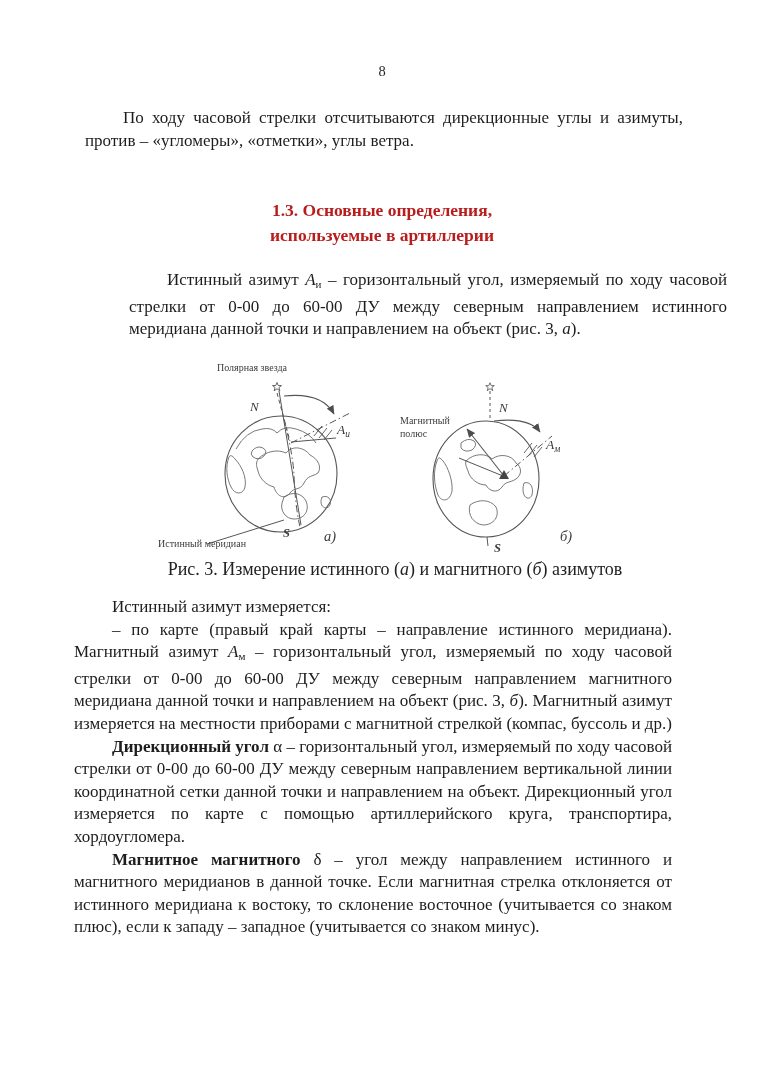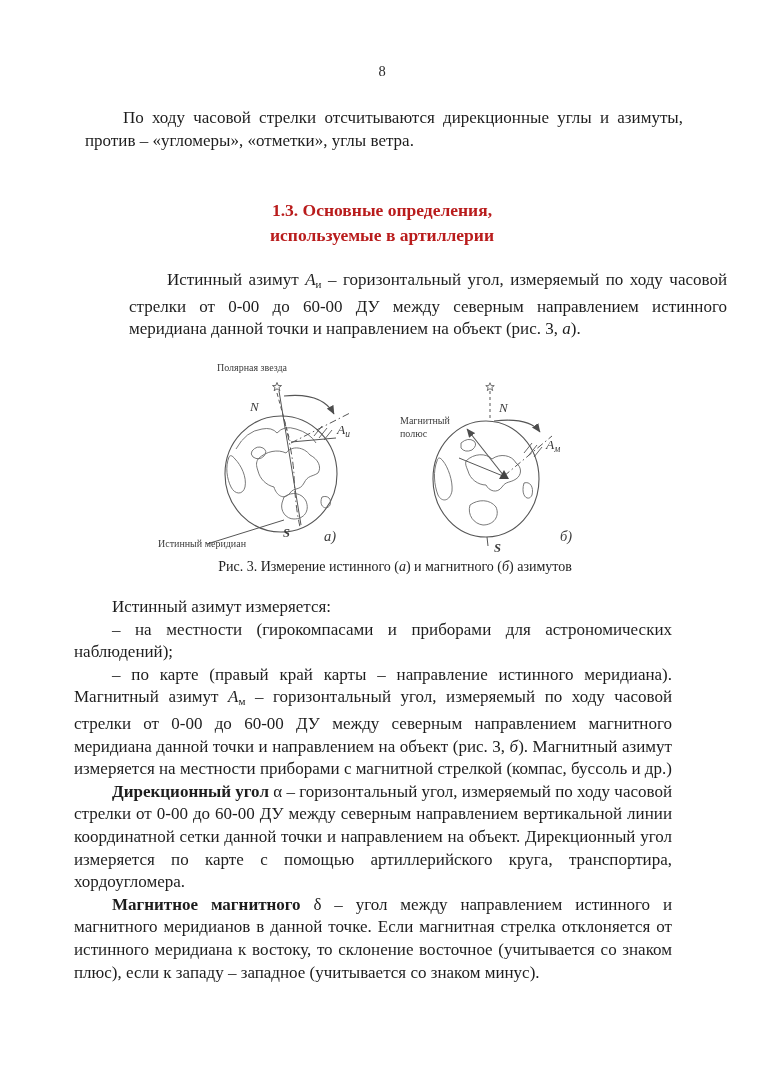--- a/index.html
+++ b/index.html
@@ -8,21 +8,21 @@
   .pagenum{position:absolute;top:63px;left:0;width:100%;text-align:center;
            font-size:14.5px;color:#2a2a2a;}
   .bp{margin:0;font-size:17px;line-height:22.6px;text-align:justify;}
   .ind{text-indent:38px;}
   .p1{position:absolute;top:107px;left:85px;width:598px;}
   .heading{position:absolute;top:198px;left:0;width:100%;text-align:center;
            font-weight:bold;font-size:17.5px;line-height:25px;color:#b91c1c;}
   .p2{position:absolute;top:269px;left:85px;width:598px;margin-left:44px;}
   .fig{position:absolute;top:355px;left:0;}
   .caption{position:absolute;top:559px;left:95px;width:600px;text-align:center;
-           font-size:14px;color:#222;}
+           font-size:18px;color:#222;}
   .bodyflow{position:absolute;top:596px;left:74px;width:598px;}
   .i{font-style:italic;}
   .b{font-weight:bold;}
   .sub{font-size:11px;vertical-align:-3px;}
   .figtext{font-family:"Liberation Serif",serif;fill:#3c3c3c;}
   .figline{stroke:#565656;fill:none;}
   .cont{stroke:#6a6a6a;fill:none;stroke-width:0.9;}
 </style>
 </head>
 <body>
@@ -108,19 +108,18 @@
       <text class="figtext" x="546" y="94" font-size="13.5" font-style="italic" fill="#333"><tspan>А</tspan><tspan dy="3" font-size="9.5">м</tspan></text>
       <text class="figtext" x="494" y="197" font-size="12.5" font-style="italic" font-weight="bold" fill="#333">S</text>
       <text class="figtext" x="560" y="186" font-size="14.5" font-style="italic" fill="#333">б)</text>
     </g>
   </svg>
 
   <div class="caption"><span>Рис. 3. Измерение истинного (</span><span class="i">а</span><span>) и магнитного (</span><span class="i">б</span><span>) азимутов</span></div>
 
   <div class="bodyflow">
     <p class="bp ind"><span>Истинный азимут измеряется:</span></p>
-    <p class="bp ind"><span>– на местности (гирокомпасами и приборами для астрономических наблюдений);</span></p>
     <p class="bp ind"><span>– по карте (правый край карты – направление истинного меридиана). Магнитный азимут </span><span class="i">А</span><span class="sub">м</span><span> – горизонтальный угол, измеряемый по ходу часовой стрелки от 0-00 до 60-00 ДУ между северным направлением магнитного меридиана данной точки и направлением на объект (рис. 3, </span><span class="i">б</span><span>). Магнитный азимут измеряется на местности приборами с магнитной стрелкой (компас, буссоль и др.)</span></p>
     <p class="bp ind"><span class="b">Дирекционный угол</span><span> α – горизонтальный угол, измеряемый по ходу часовой стрелки от 0-00 до 60-00 ДУ между северным направлением вертикальной линии координатной сетки данной точки и направлением на объект. Дирекционный угол измеряется по карте с помощью артиллерийского круга, транспортира, хордоугломера.</span></p>
     <p class="bp ind"><span class="b">Магнитное магнитного</span><span> δ – угол между направлением истинного и магнитного меридианов в данной точке. Если магнитная стрелка отклоняется от истинного меридиана к востоку, то склонение восточное (учитывается со знаком плюс), если к западу – западное (учитывается со знаком минус).</span></p>
   </div>
 
 </div>
 
 </body></html>

